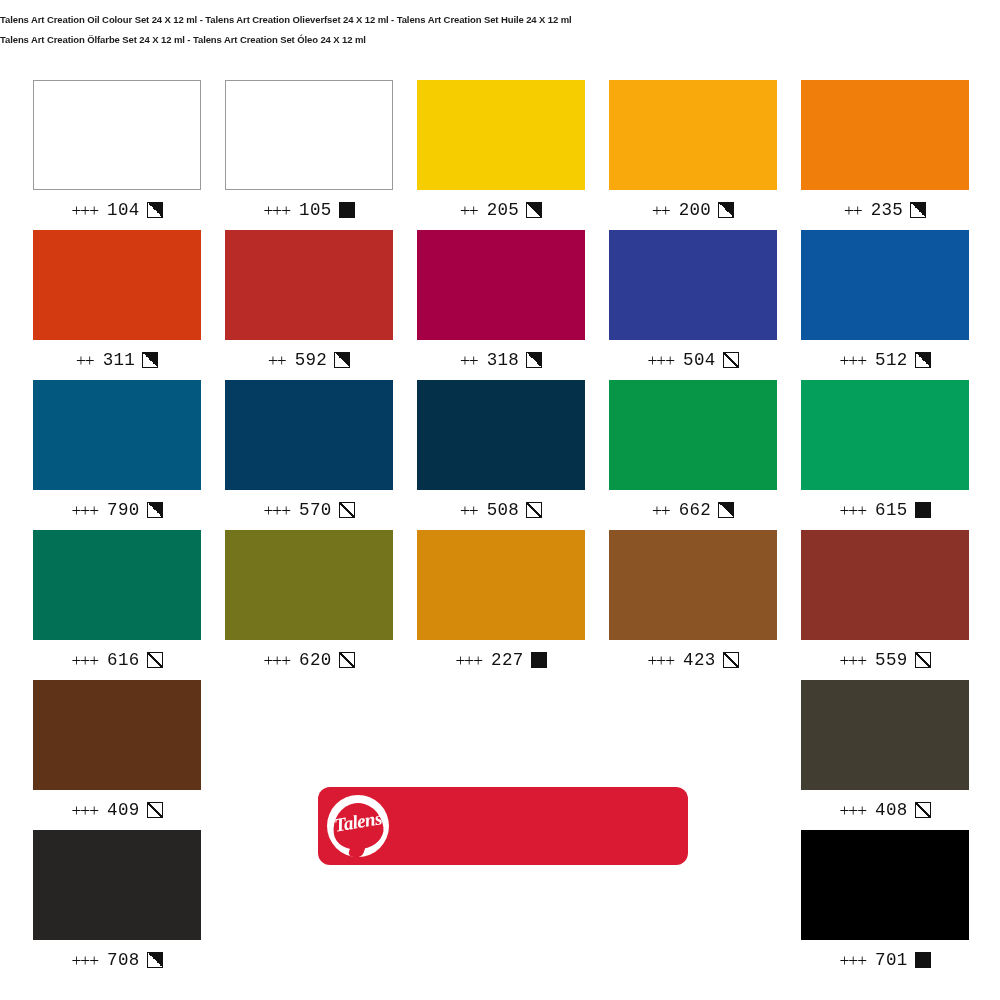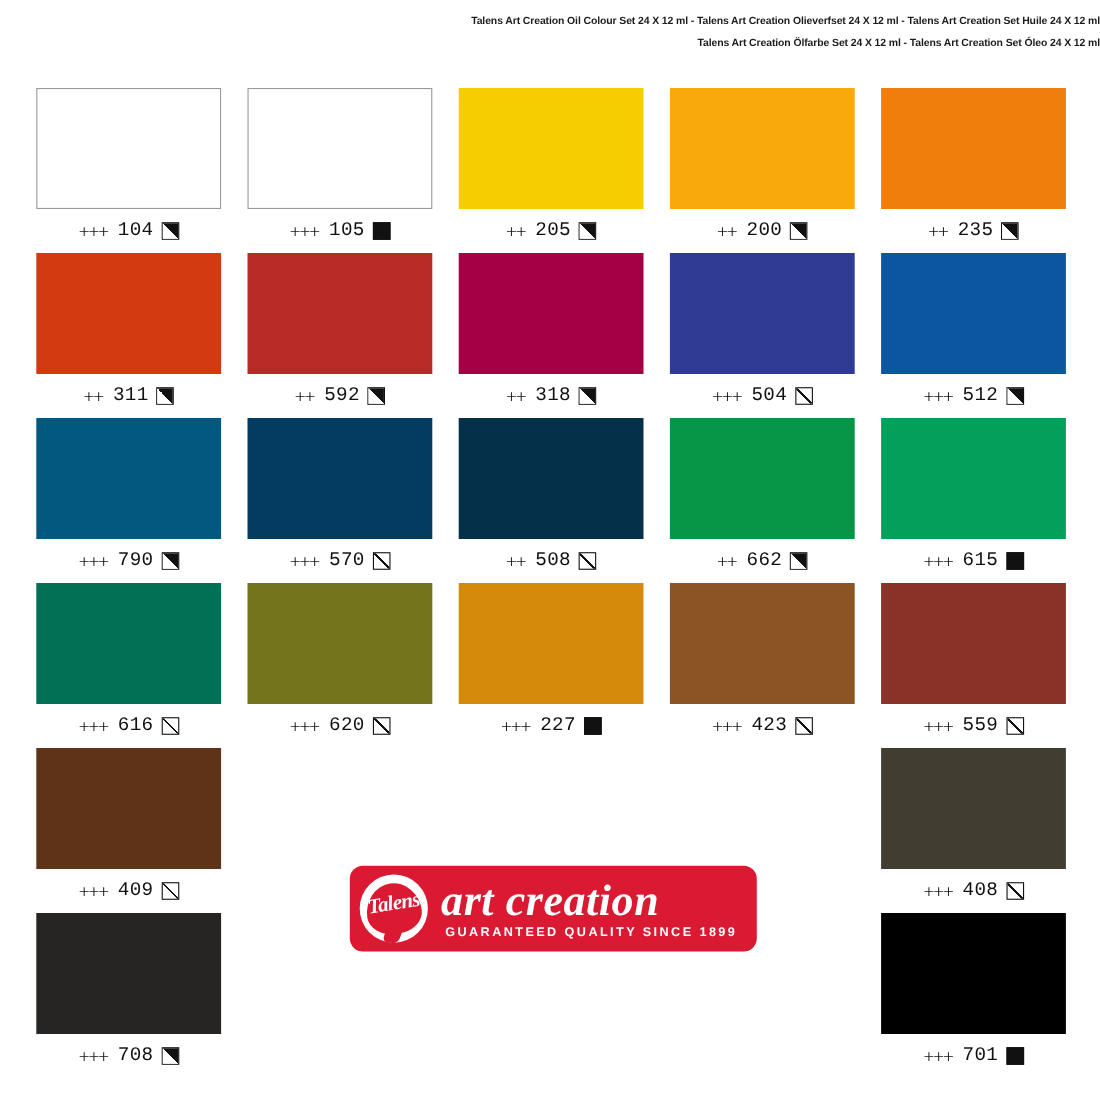--- a/index.html
+++ b/index.html
@@ -20,21 +20,21 @@
     width: 1000px;
     height: 1000px;
     box-sizing: border-box;
   }
   
   .header {
     position: absolute;
     top: 10px;
     left: 0;
     width: 1000px;
-    text-align: right;
+    text-align: left;
   }
   .header .line {
     font-size: 9.5px;
     font-weight: bold;
     letter-spacing: -0.1px;
     color: #1c1c1c;
     line-height: 20px;
     white-space: nowrap;
   }
   
@@ -438,19 +438,15 @@
       </div>
     </div>
 
   <div class="logo">
     <div class="logo-mark">
       <div class="disc"></div>
       <div class="brush"></div>
       <div class="tail"></div>
       <div class="word">Talens</div>
     </div>
-    <div class="logo-text">
-      <div class="logo-title">art creation</div>
-      <div class="logo-sub">GUARANTEED QUALITY SINCE 1899</div>
-    </div>
   </div>
 
 </div>
 
 </body></html>

